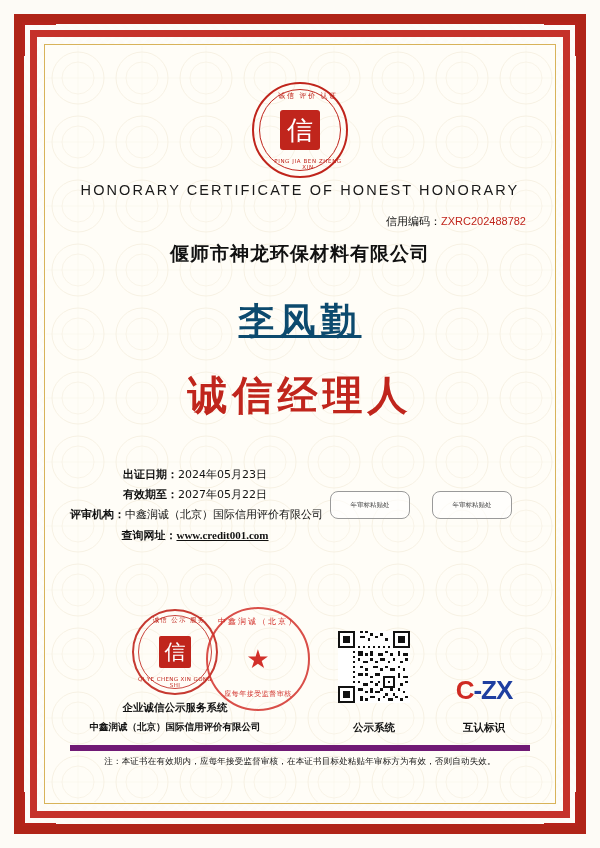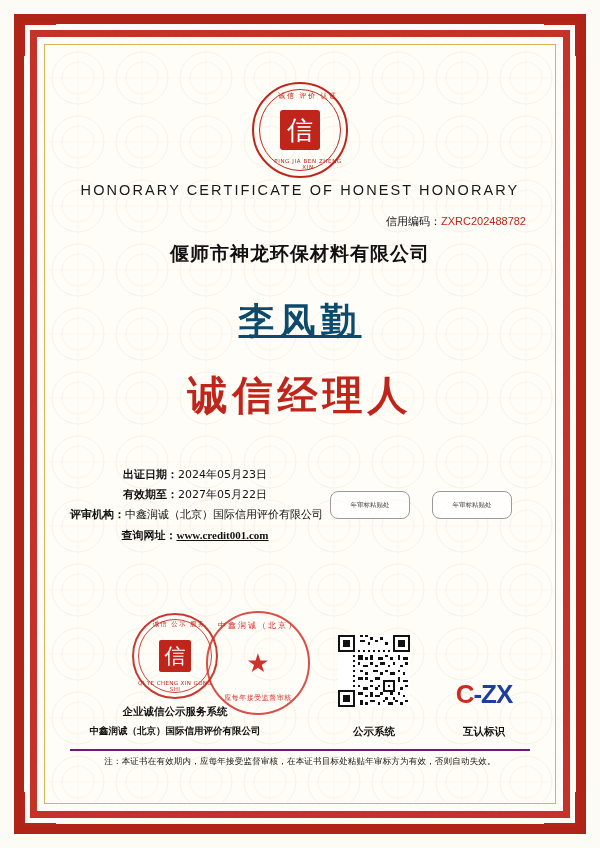--- a/index.html
+++ b/index.html
@@ -402,21 +402,21 @@
     margin-top: 14px;
     font-size: 10.5px;
     font-weight: bold;
     color: #111;
     font-family: "DejaVu Sans", sans-serif;
     white-space: nowrap;
   }
 
   .note {
     margin-top: 10px;
-    border-top: 2px solid #701a75;
+    border-top: 6px solid #701a75;
     padding-top: 5px;
     font-size: 8.5px;
     color: #151515;
     text-align: center;
     letter-spacing: .2px;
     font-family: "DejaVu Sans", sans-serif;
     white-space: nowrap;
   }
 </style>
 </head>

